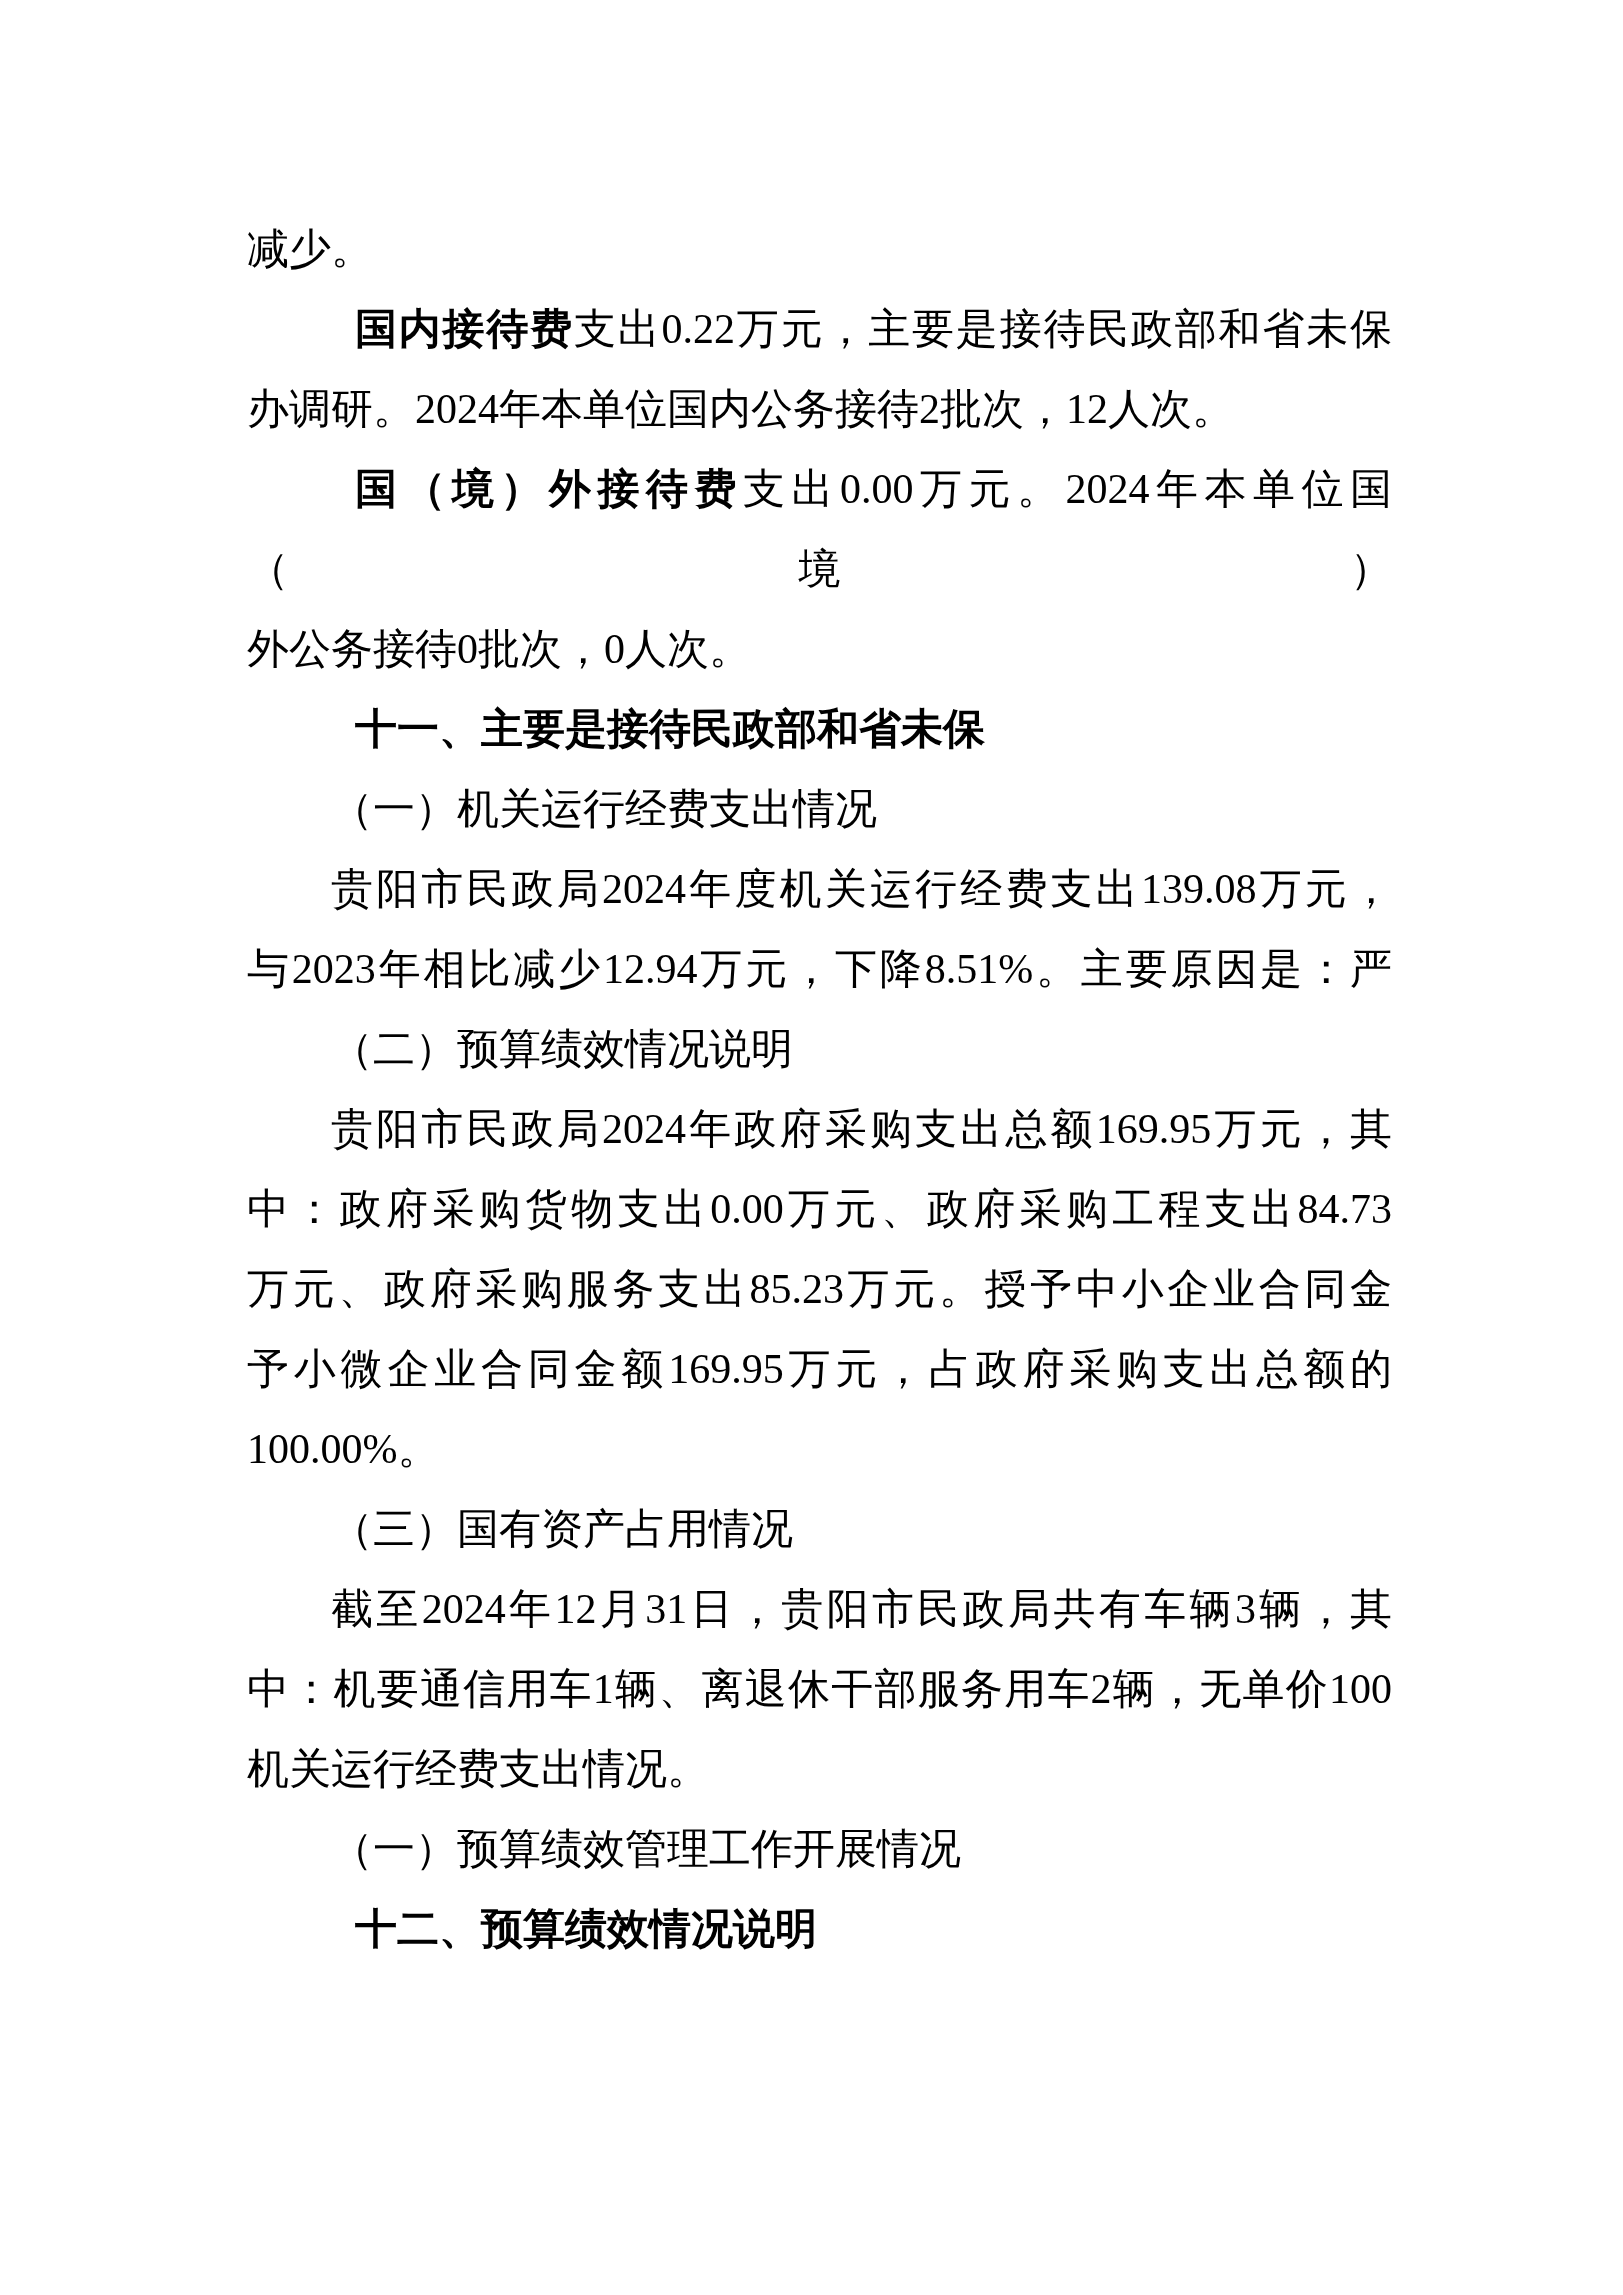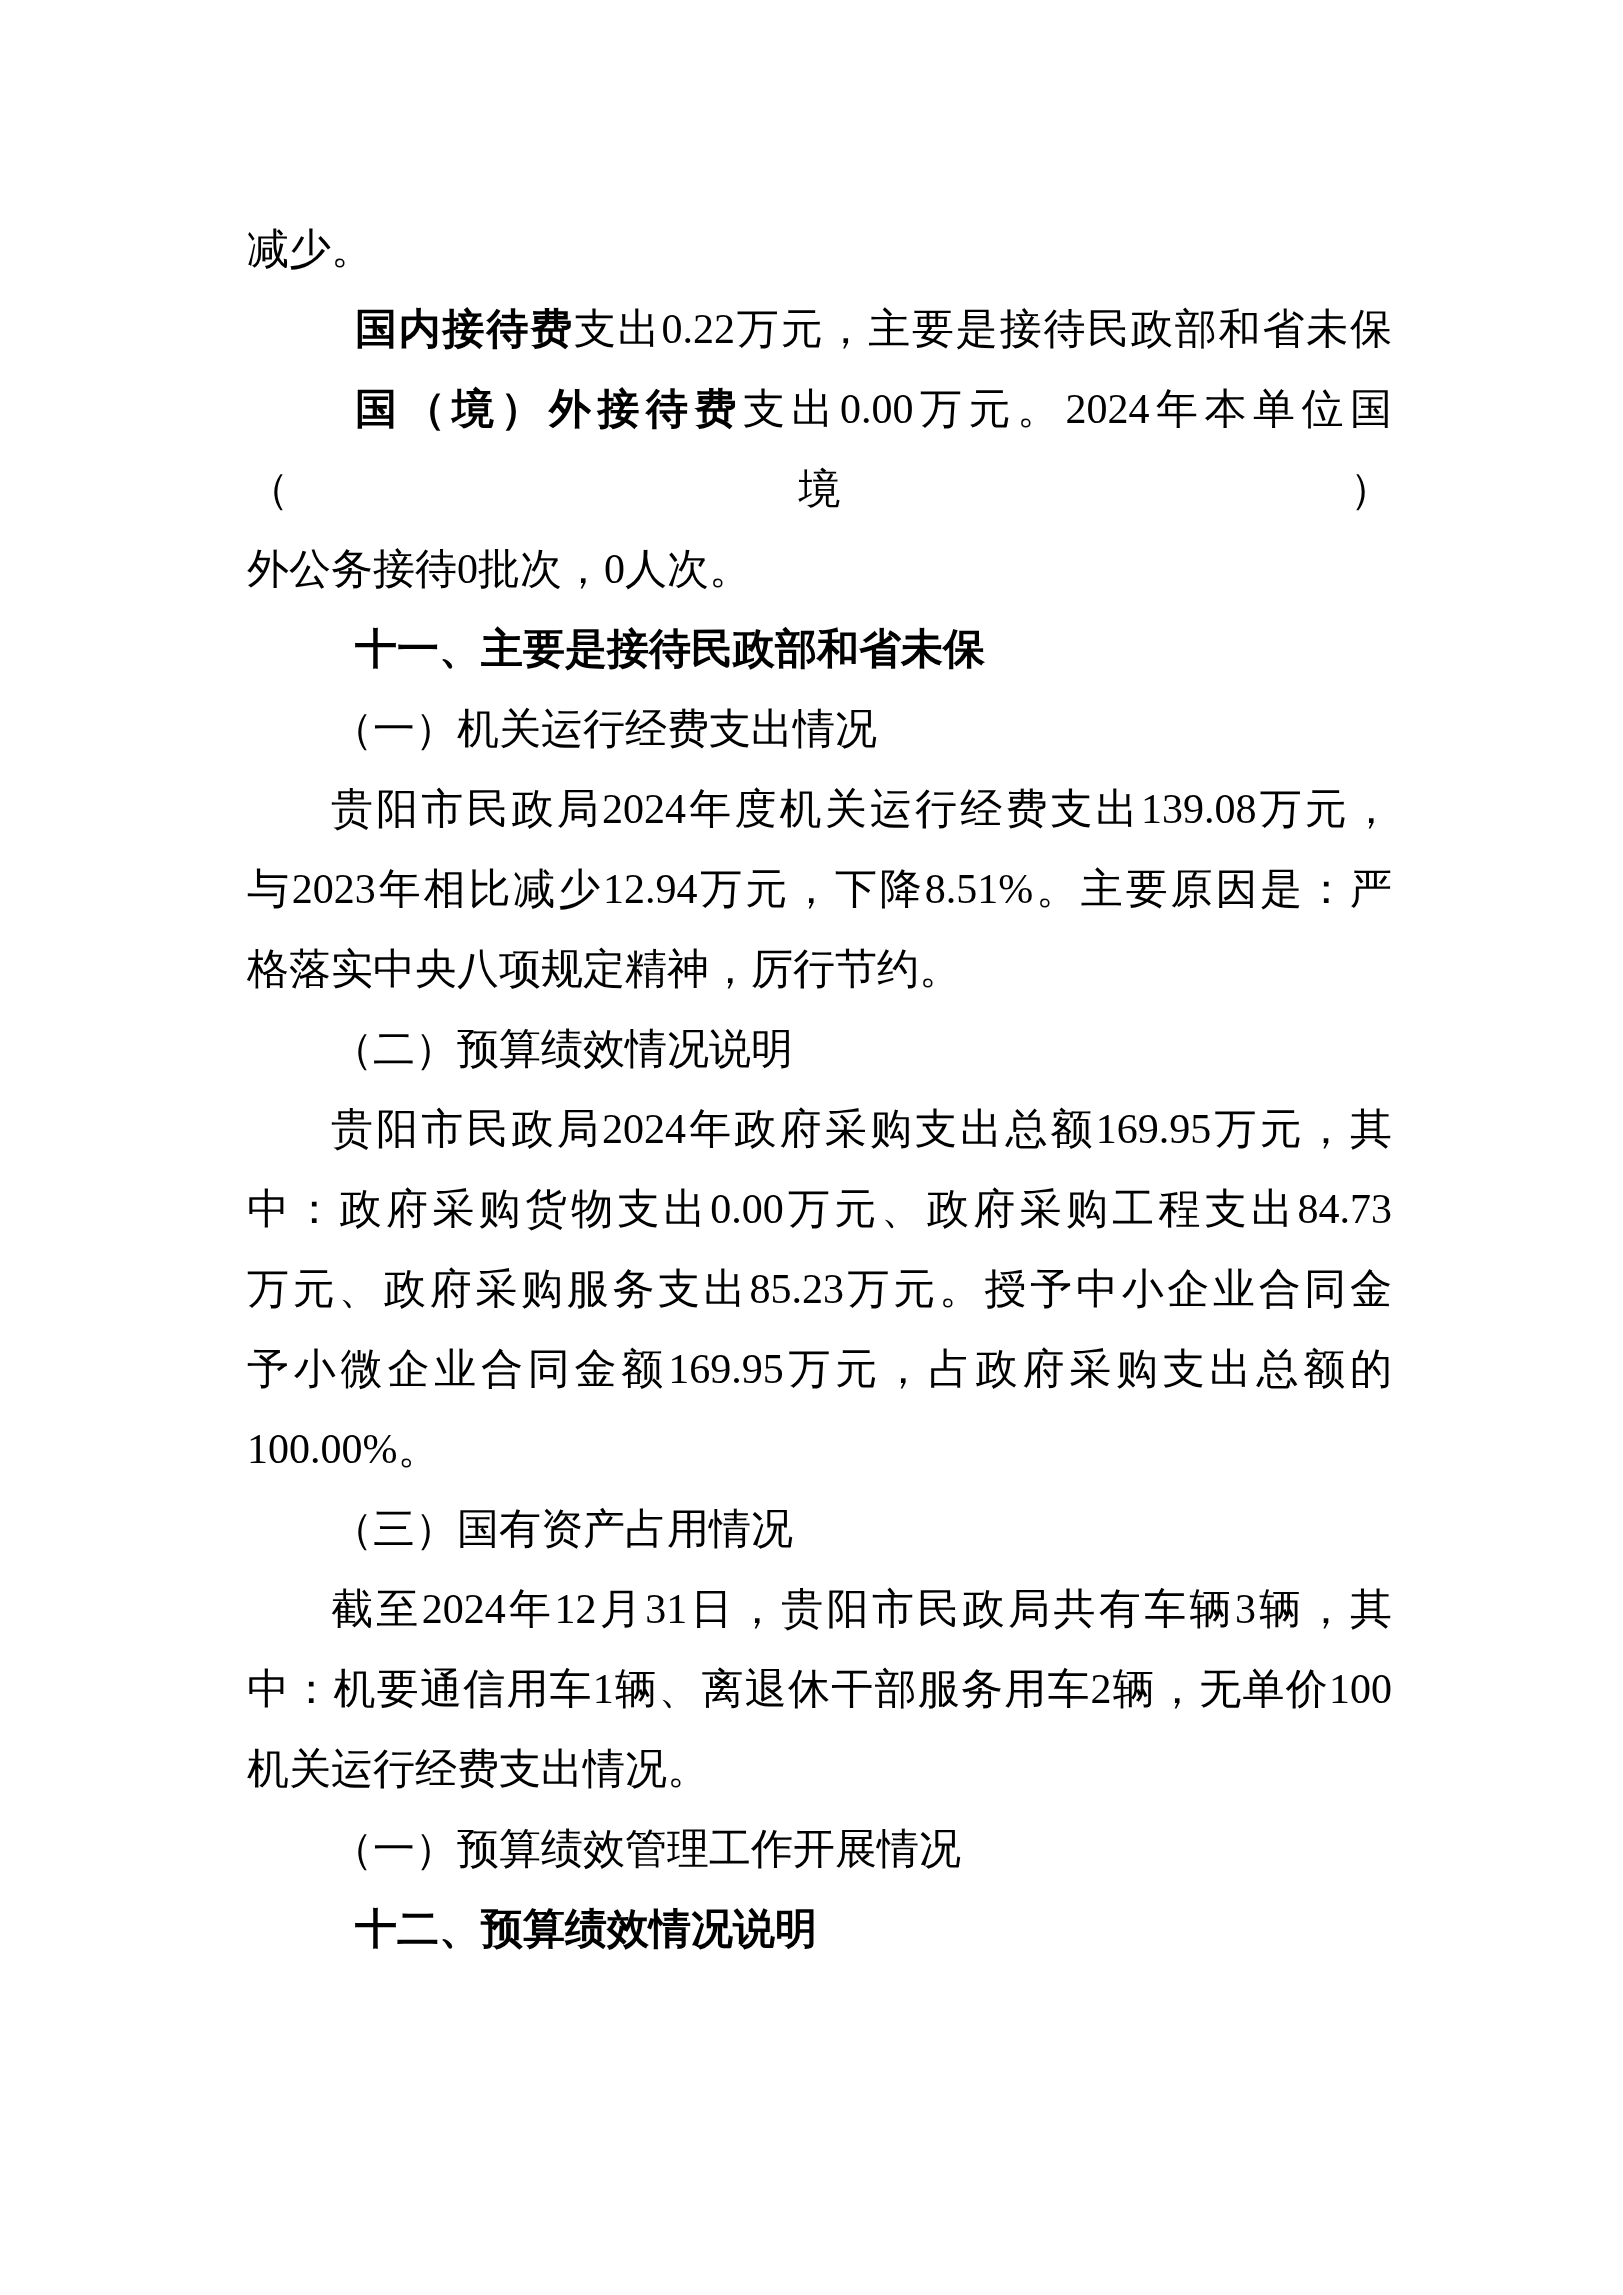--- a/index.html
+++ b/index.html
@@ -47,27 +47,27 @@
     margin-left: 24px;
   }
 </style>
 </head>
 <body>
 
 <div class="page">
   <div class="text-block">
       <div class="line body"><span>减少。</span></div>
       <div class="line body indent fill"><b>国内接待费</b><span>支出0.22万元，主要是接待民政部和省未保</span></div>
+      <div class="line body"><span>办调研。2024年本单位国内公务接待2批次，12人次。</span></div>
       <div class="line body indent fill"><b>国（境）外接待费</b><span>支出0.00万元。2024年本单位国（境）</span></div>
       <div class="line body"><span>外公务接待0批次，0人次。</span></div>
       <div class="line heading indent"><b>十一、主要是接待民政部和省未保</b></div>
       <div class="line sub indent"><span>（一）机关运行经费支出情况</span></div>
       <div class="line body indent fill"><span>贵阳市民政局2024年度机关运行经费支出139.08万元，</span></div>
       <div class="line body fill"><span>与2023年相比减少12.94万元，下降8.51%。主要原因是：严</span></div>
-      <div class="line body"><span>格落实中央八项规定精神，厉行节约。</span></div>
       <div class="line sub indent"><span>（二）预算绩效情况说明</span></div>
       <div class="line body indent fill"><span>贵阳市民政局2024年政府采购支出总额169.95万元，其</span></div>
       <div class="line body fill"><span>中：政府采购货物支出0.00万元、政府采购工程支出84.73</span></div>
       <div class="line body fill"><span>万元、政府采购服务支出85.23万元。授予中小企业合同金</span></div>
       <div class="line body fill"><span>予小微企业合同金额169.95万元，占政府采购支出总额的</span></div>
       <div class="line body"><span>100.00%。</span></div>
       <div class="line sub indent"><span>（三）国有资产占用情况</span></div>
       <div class="line body indent fill"><span>截至2024年12月31日，贵阳市民政局共有车辆3辆，其</span></div>
       <div class="line body fill"><span>中：机要通信用车1辆、离退休干部服务用车2辆，无单价100</span></div>
       <div class="line body"><span>机关运行经费支出情况。</span></div>

